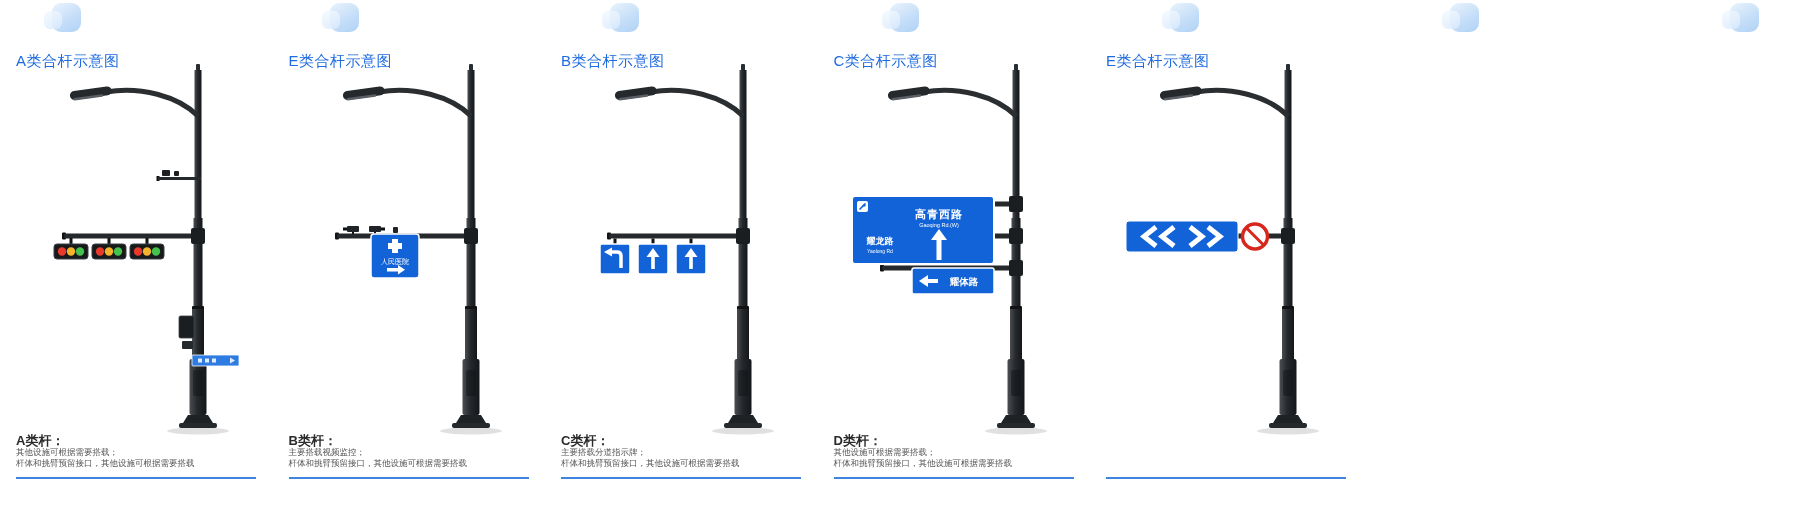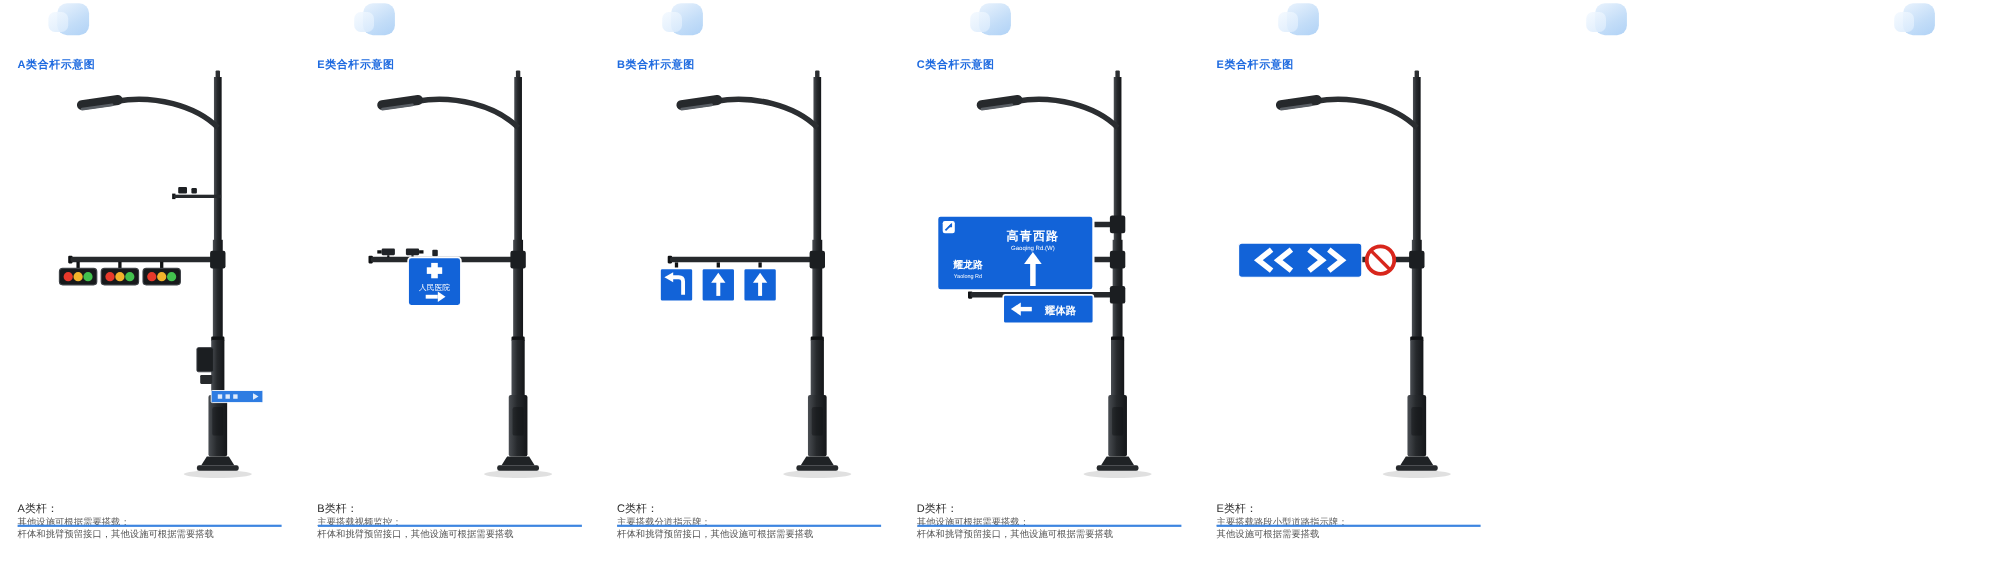--- a/index.html
+++ b/index.html
@@ -11,27 +11,27 @@
     position:absolute;top:3px;width:29px;height:29px;border-radius:9px;
     background:linear-gradient(150deg,#eaf3fd 0%,#c3ddf8 60%,#b0d2f6 100%);
   }
   .deco::after{
     content:"";position:absolute;left:-8px;top:8px;width:18px;height:18px;border-radius:6px;
     background:linear-gradient(150deg,#f3f9ff,#d9eafc);opacity:.85;
   }
   .panels{position:absolute;left:8px;top:0;display:flex;height:522px;}
   .panel{width:272.5px;position:relative;height:522px;flex:0 0 272.5px;}
   .panel-title{
-    position:absolute;left:8px;top:52px;font-size:10px;font-weight:bold;color:#1f6be0;
+    position:absolute;left:8px;top:52px;font-size:15px;font-weight:normal;color:#1f6be0;
     letter-spacing:.5px;white-space:nowrap;margin:0;
   }
   .pole-area{position:absolute;top:58px;left:0;width:300px;height:380px;pointer-events:none;}
   .pole-area svg{width:300px;height:380px;display:block;overflow:visible;}
   .caption{position:absolute;left:8px;top:435px;width:258px;color:#555;font-size:8.5px;line-height:11px;}
-  .cap-label{font-size:10px;font-weight:normal;color:#2b2b2b;margin-bottom:1px;margin-top:22px;}
+  .cap-label{font-size:13px;font-weight:bold;color:#2b2b2b;margin-bottom:1px;}
   .underline{position:absolute;left:8px;top:477px;width:240px;height:2px;background:#3d85e0;}
   svg text{font-family:"Liberation Sans","DejaVu Sans",sans-serif;}
 </style>
 </head>
 <body>
 
 <svg width="0" height="0" style="position:absolute" aria-hidden="true">
   <defs>
     <linearGradient id="gp" x1="0" y1="0" x2="1" y2="0">
       <stop offset="0" stop-color="#4a4e53"></stop>
@@ -233,22 +233,17 @@
           <path d="M76 169 L64 178.5 L76 188" fill="none" stroke="#ffffff" stroke-width="5"></path>
           <path d="M92 169 L104 178.5 L92 188" fill="none" stroke="#ffffff" stroke-width="5"></path>
           <path d="M110 169 L122 178.5 L110 188" fill="none" stroke="#ffffff" stroke-width="5"></path>
         </g>
         <g>
           <circle cx="157" cy="178.5" r="12.5" fill="#ffffff" stroke="#d8261c" stroke-width="3.5"></circle>
           <line x1="148.5" y1="170" x2="165.5" y2="187" stroke="#d8261c" stroke-width="3"></line>
         </g>
       </svg>
     </div>
-    <div class="caption">
-      <div class="cap-label">E类杆：</div>
-      <div class="cap-line">主要搭载路段小型道路指示牌；</div>
-      <div class="cap-line">其他设施可根据需要搭载</div>
-    </div>
     <div class="underline"></div>
   </section>
 
 
 </div>
 
 </body></html>

